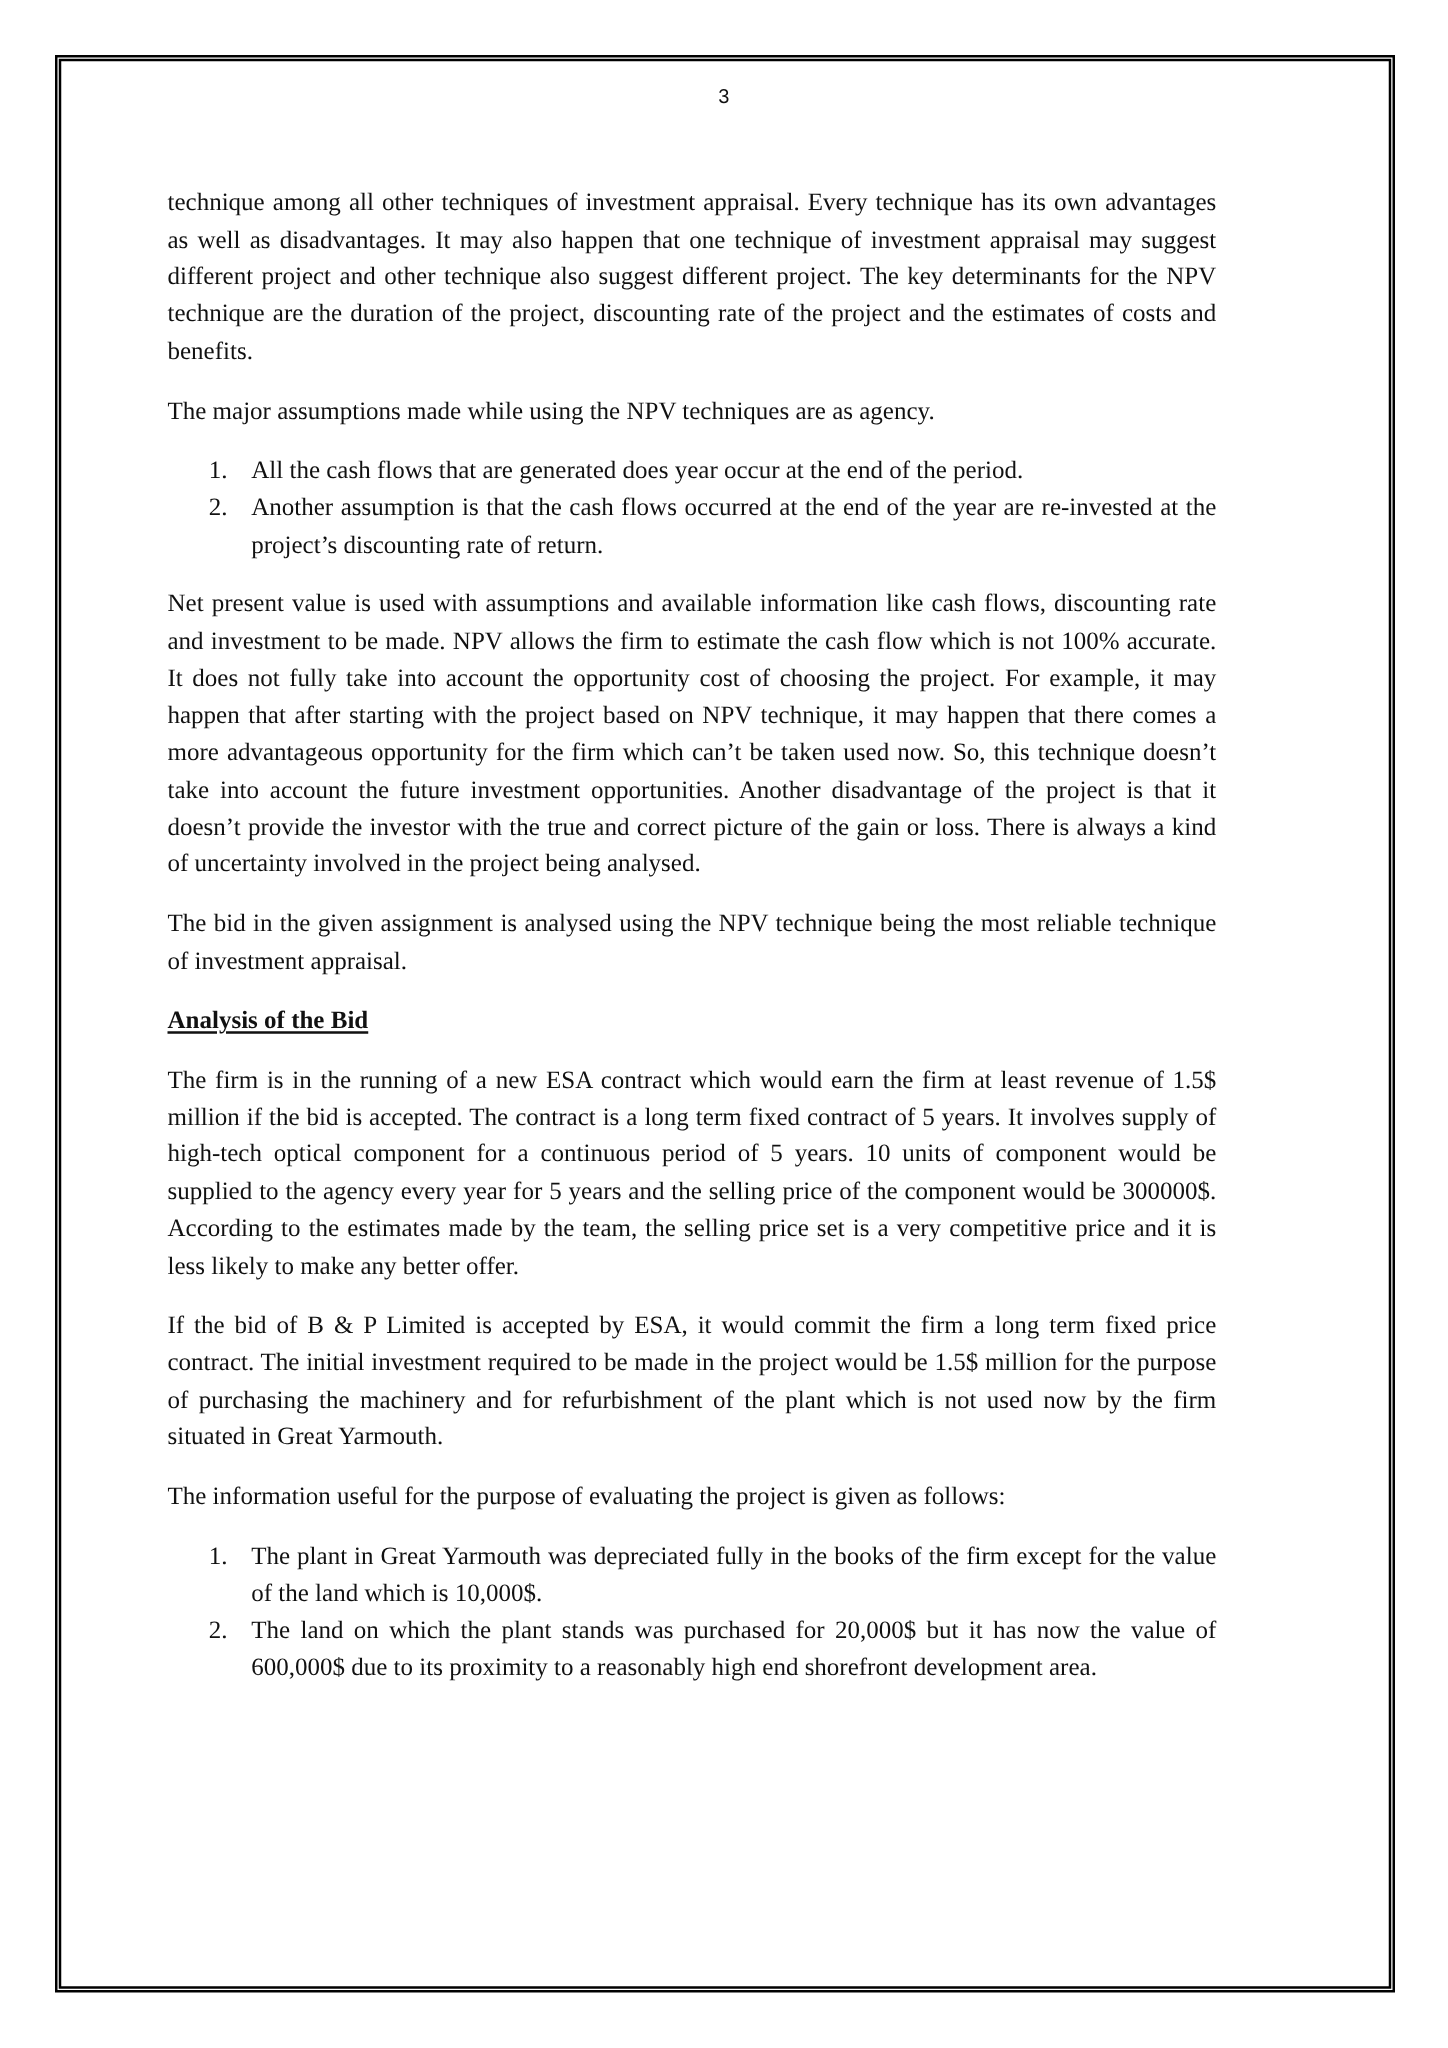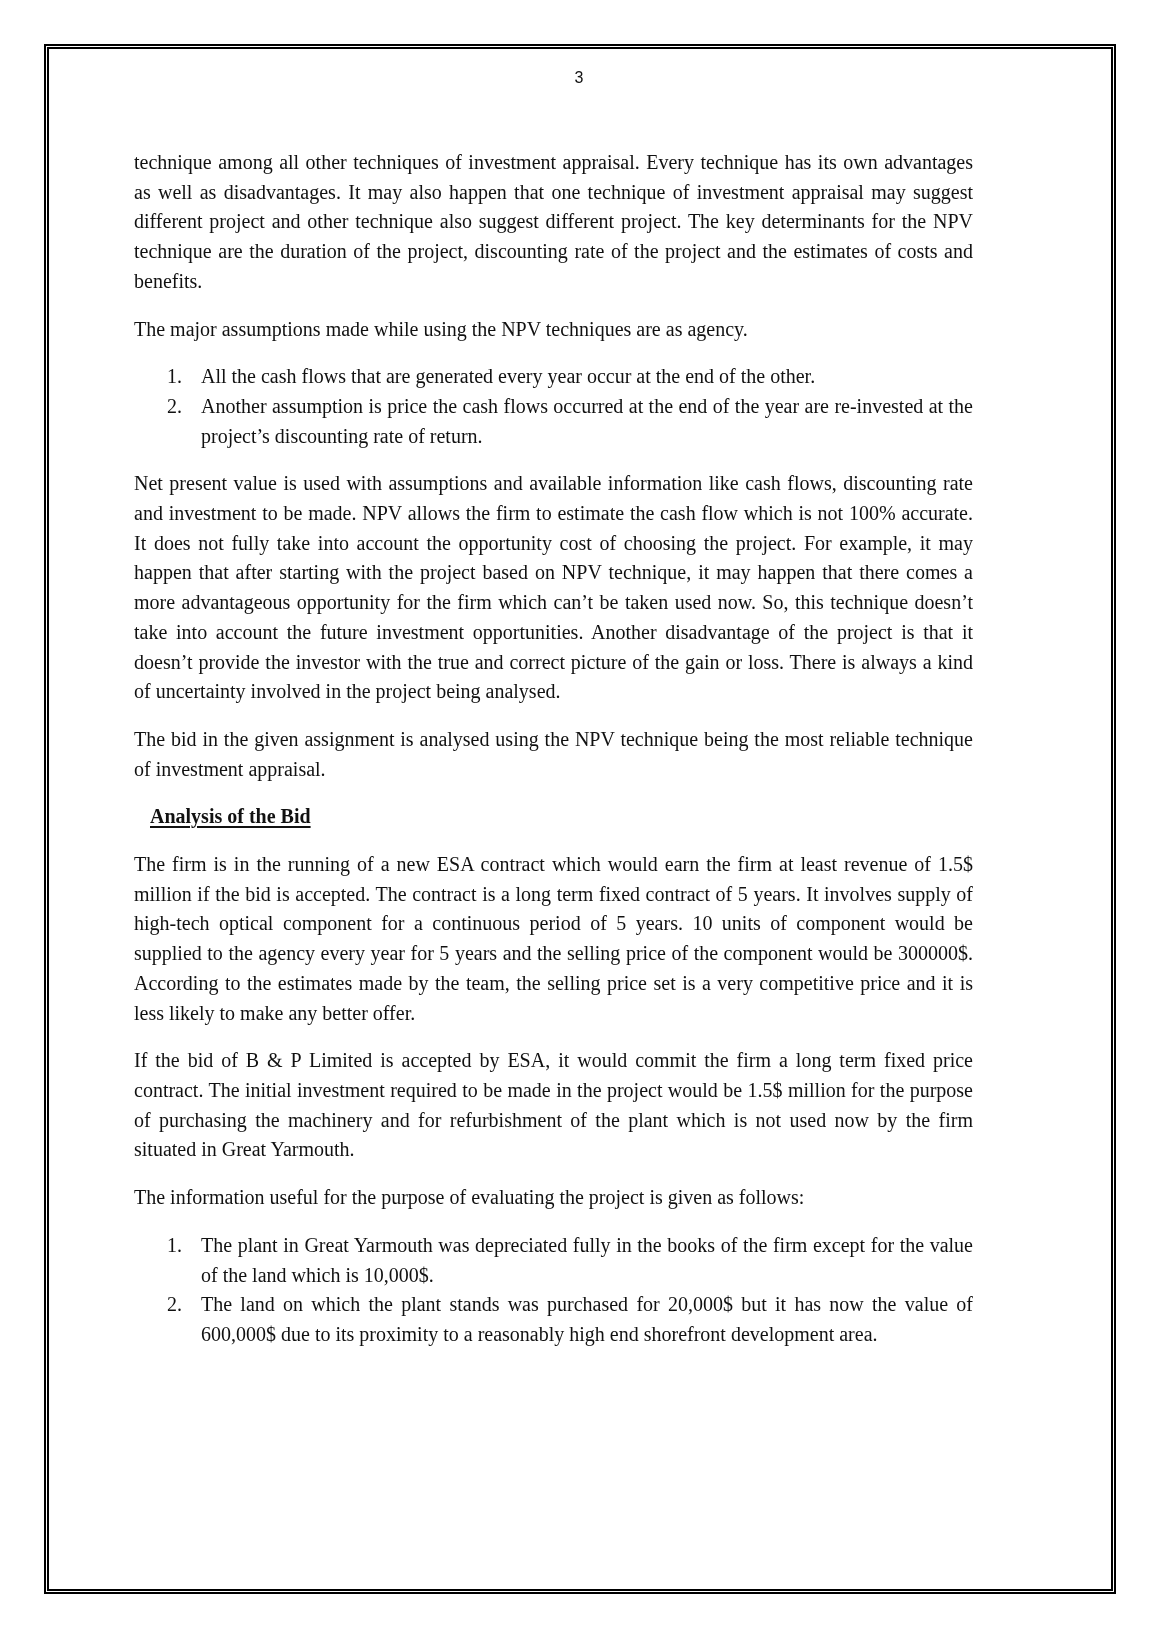--- a/index.html
+++ b/index.html
@@ -42,21 +42,21 @@
       width: 839px;
       font-size: 20px;
       line-height: 29.7px;
     }
     .content p {
       margin: 0 0 18px 0;
       text-align: justify;
       text-justify: inter-word;
     }
     .content h2 {
-      margin: 0 0 18px 16px;
+      margin: 0 0 18px 0;
       font-size: 20px;
       font-weight: bold;
       line-height: 29.7px;
       text-decoration: underline;
       text-underline-offset: 3px;
     }
     .content ol {
       margin: 0 0 18px 0;
       padding: 0 0 0 67px;
       list-style: none;
@@ -80,25 +80,25 @@
 <div class="page-number">3</div>
 
 <div class="content">
   <p>technique among all other techniques of investment appraisal. Every technique has its own advantages as well as disadvantages. It may also happen that one technique of investment appraisal may suggest different project and other technique also suggest different project. The key determinants for the NPV technique are the duration of the project, discounting rate of the project and the estimates of costs and benefits.</p>
 
   <p>The major assumptions made while using the NPV techniques are as agency.</p>
 
   <ol>
     <li>
       <span class="num">1.</span>
-      <span>All the cash flows that are generated every year occur at the end of the other.</span>
+      <span>All the cash flows that are generated does year occur at the end of the period.</span>
     </li>
     <li>
       <span class="num">2.</span>
-      <span>Another assumption is price the cash flows occurred at the end of the year are re-invested at the project’s discounting rate of return.</span>
+      <span>Another assumption is that the cash flows occurred at the end of the year are re-invested at the project’s discounting rate of return.</span>
     </li>
   </ol>
 
   <p>Net present value is used with assumptions and available information like cash flows, discounting rate and investment to be made. NPV allows the firm to estimate the cash flow which is not 100% accurate. It does not fully take into account the opportunity cost of choosing the project. For example, it may happen that after starting with the project based on NPV technique, it may happen that there comes a more advantageous opportunity for the firm which can’t be taken used now. So, this technique doesn’t take into account the future investment opportunities. Another disadvantage of the project is that it doesn’t provide the investor with the true and correct picture of the gain or loss. There is always a kind of uncertainty involved in the project being analysed.</p>
 
   <p>The bid in the given assignment is analysed using the NPV technique being the most reliable technique of investment appraisal.</p>
 
   <h2>Analysis of the Bid</h2>
 
   <p>The firm is in the running of a new ESA contract which would earn the firm at least revenue of 1.5$ million if the bid is accepted. The contract is a long term fixed contract of 5 years. It involves supply of high-tech optical component for a continuous period of 5 years. 10 units of component would be supplied to the agency every year for 5 years and the selling price of the component would be 300000$. According to the estimates made by the team, the selling price set is a very competitive price and it is less likely to make any better offer.</p>

